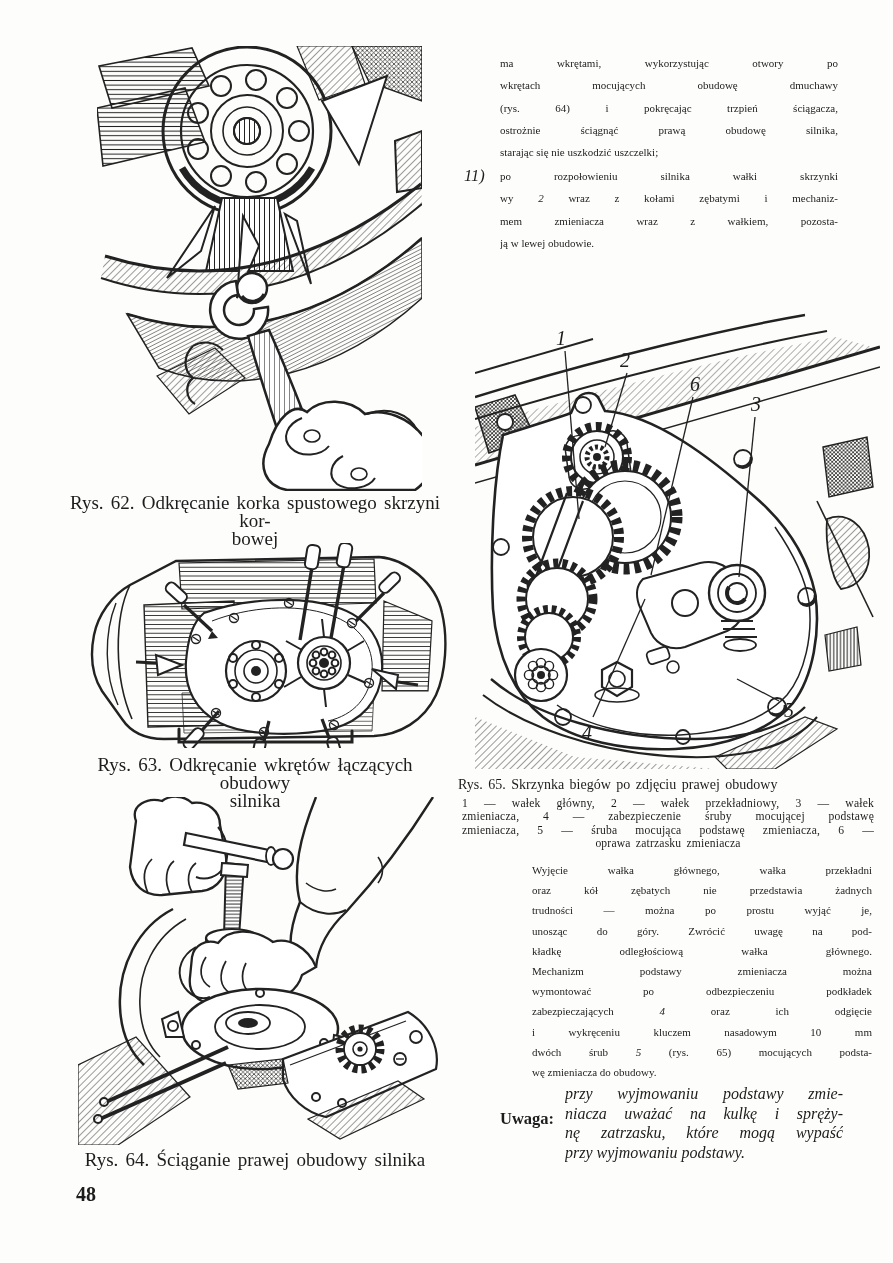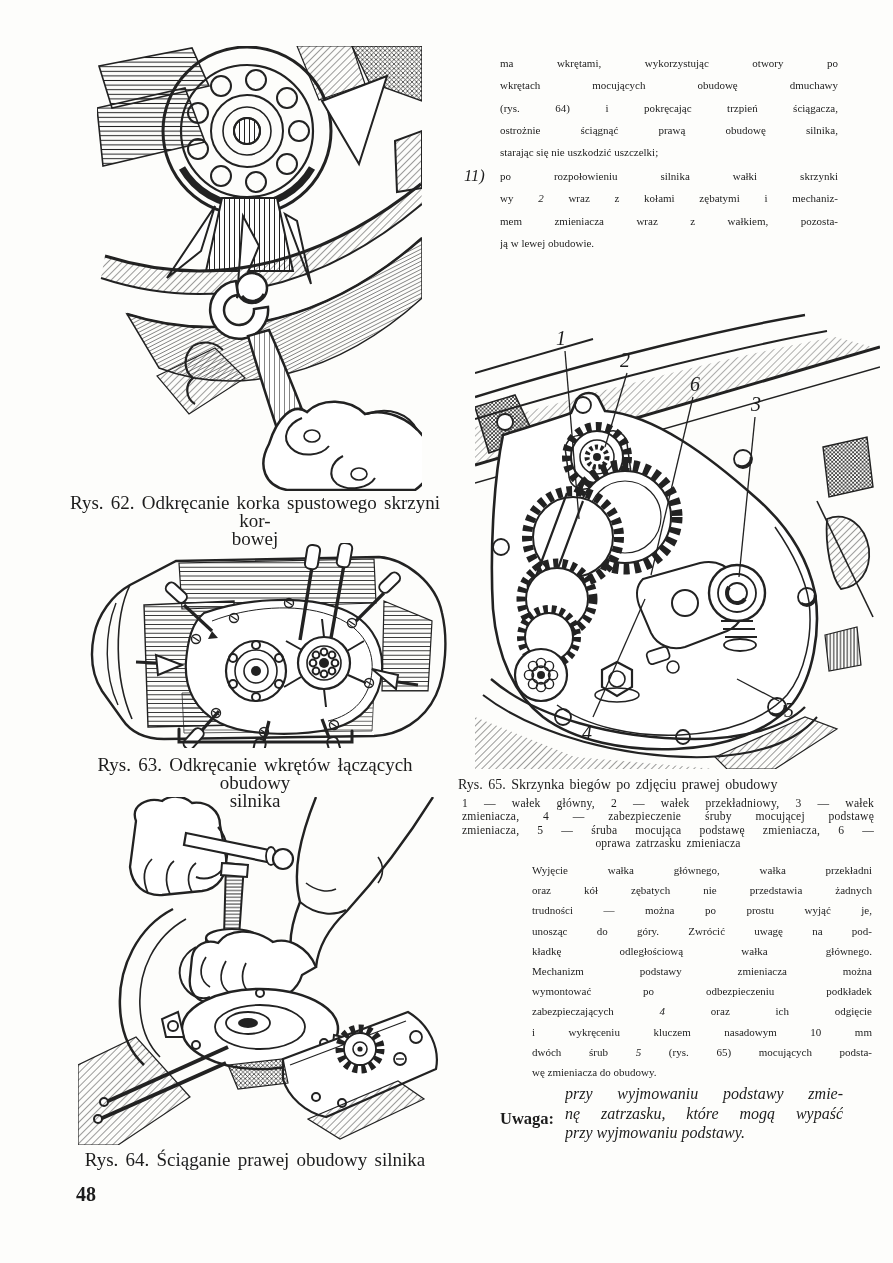--- a/index.html
+++ b/index.html
@@ -534,17 +534,18 @@
     <div class="jline">wymontować po odbezpieczeniu podkładek</div>
     <div class="jline"><span>zabezpieczających </span><span class="em-num">4</span><span> oraz ich odgięcie</span></div>
     <div class="jline">i wykręceniu kluczem nasadowym 10 mm</div>
     <div class="jline"><span>dwóch śrub </span><span class="em-num">5</span><span> (rys. 65) mocujących podsta-</span></div>
     <div class="jline last">wę zmieniacza do obudowy.</div>
   </div>
 
   <div class="abs note-label" style="left:500px;top:1109px;">Uwaga:</div>
   <div class="abs noteblock" style="left:565px;top:1084px;">
     <div class="jline">przy wyjmowaniu podstawy zmie-</div>
+    <div class="jline">niacza uważać na kulkę i spręży-</div>
     <div class="jline">nę zatrzasku, które mogą wypaść</div>
     <div class="jline last">przy wyjmowaniu podstawy.</div>
   </div>
 
 </div>
 
 </body></html>

